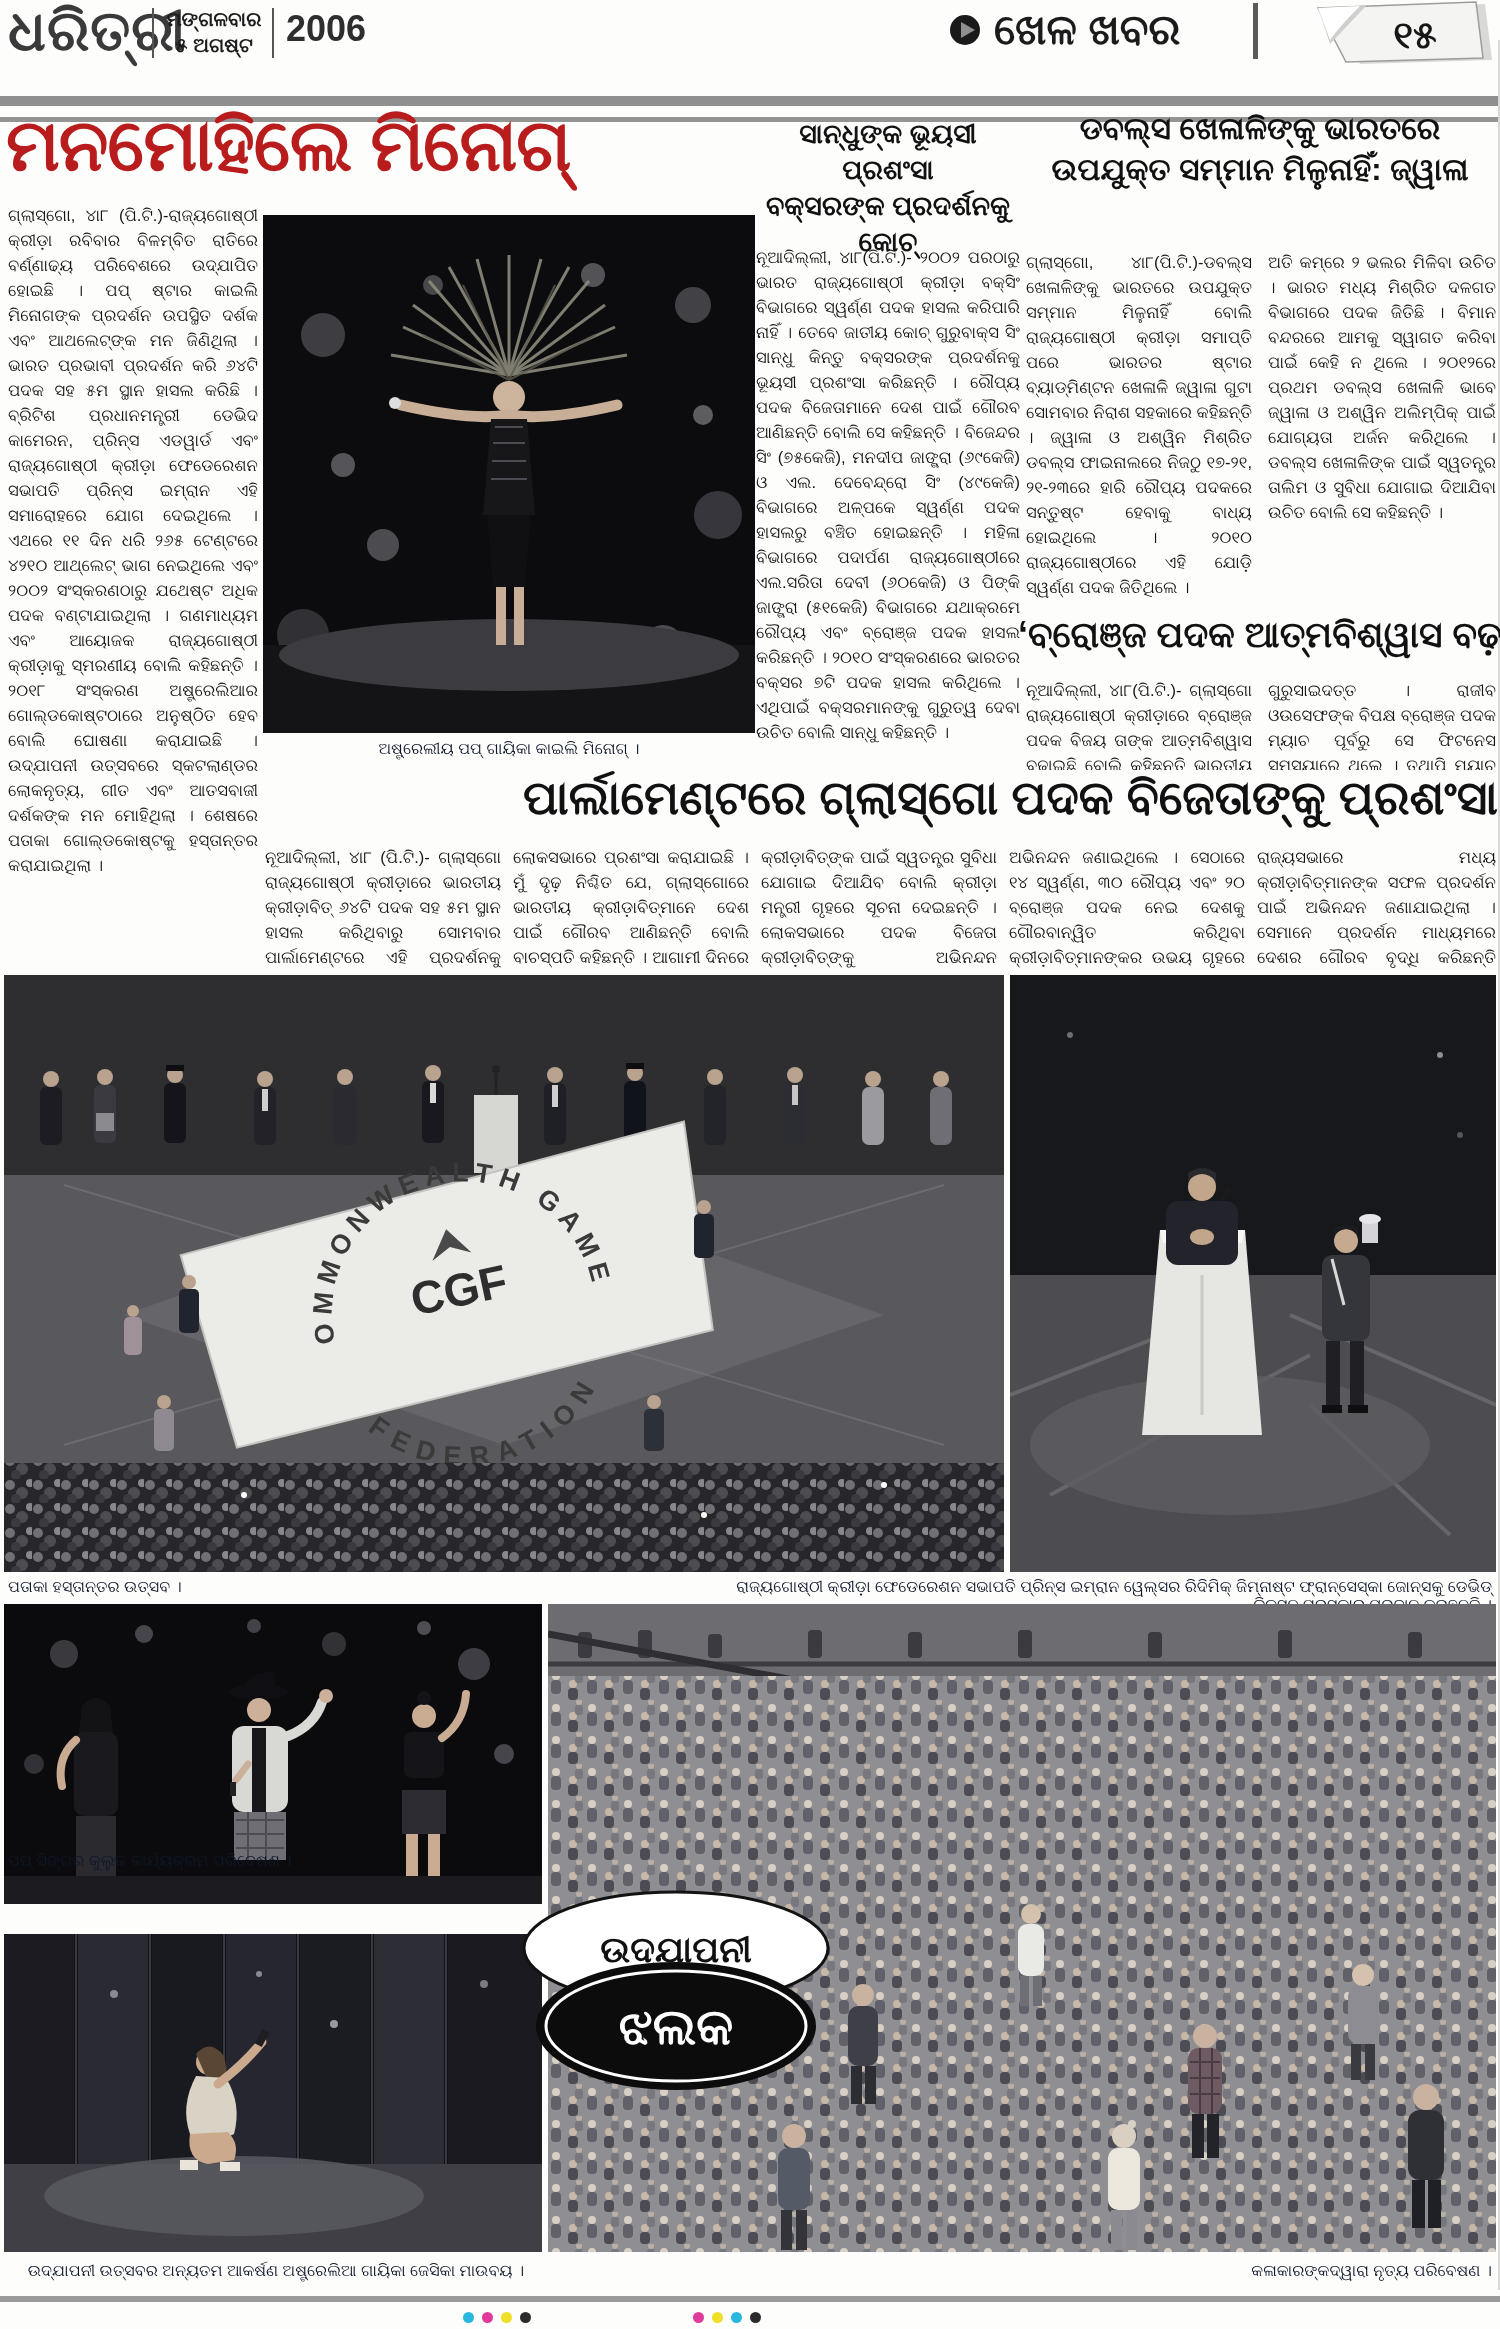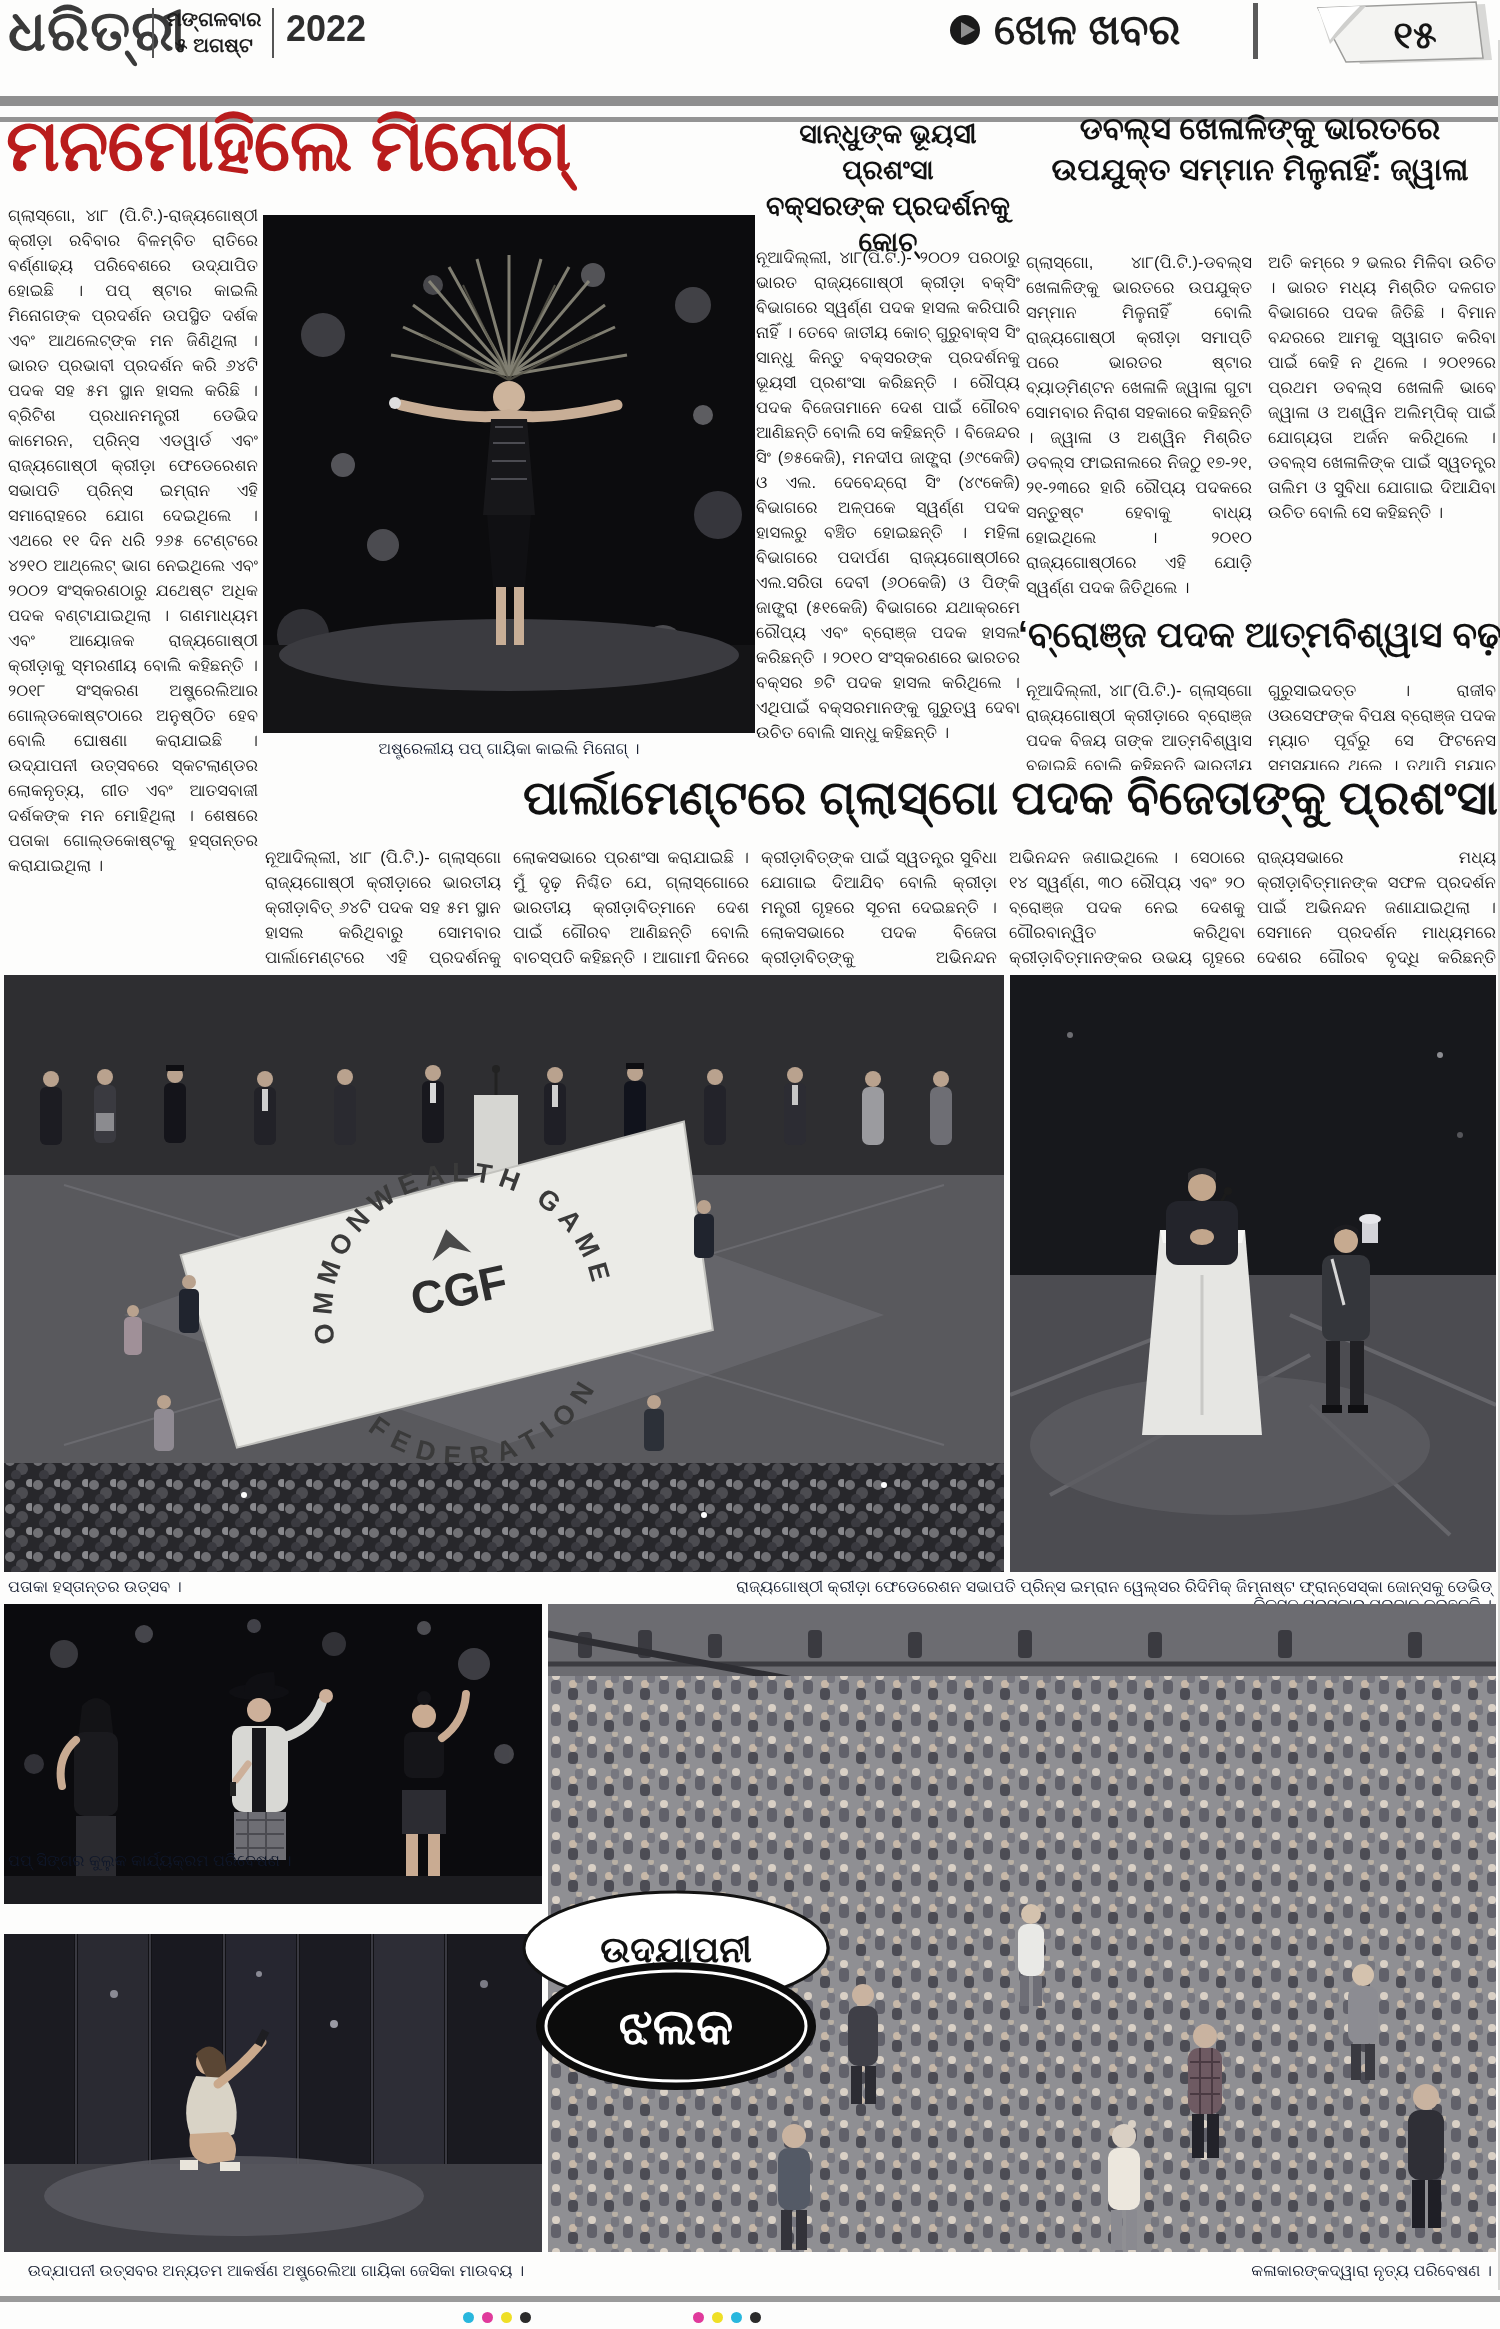--- a/index.html
+++ b/index.html
@@ -40,21 +40,21 @@
 
 <div class="page">
 
   <div class="abs logo">ଧରିତ୍ରୀ</div>
   <div class="abs vdiv" style="left:152px;top:8px;height:50px;"></div>
   <div class="abs datebox">
     <div>ମଙ୍ଗଳବାର</div>
     <div>୫ ଅଗଷ୍ଟ</div>
   </div>
   <div class="abs vdiv" style="left:272px;top:8px;height:50px;"></div>
-  <div class="abs year">2022</div>
+  <div class="abs year">2006</div>
 
   <div class="abs section-title">
     <svg width="34" height="34">
       <circle cx="17" cy="17" r="15" fill="#1a1a1a"></circle>
       <path d="M13 9 L27 17 L13 25 Z" fill="#8f8f8f"></path>
     </svg>
     <span>ଖେଳ ଖବର</span>
   </div>
   <div class="abs vdiv-heavy" style="left:1253px;top:3px;height:56px;"></div>
 

